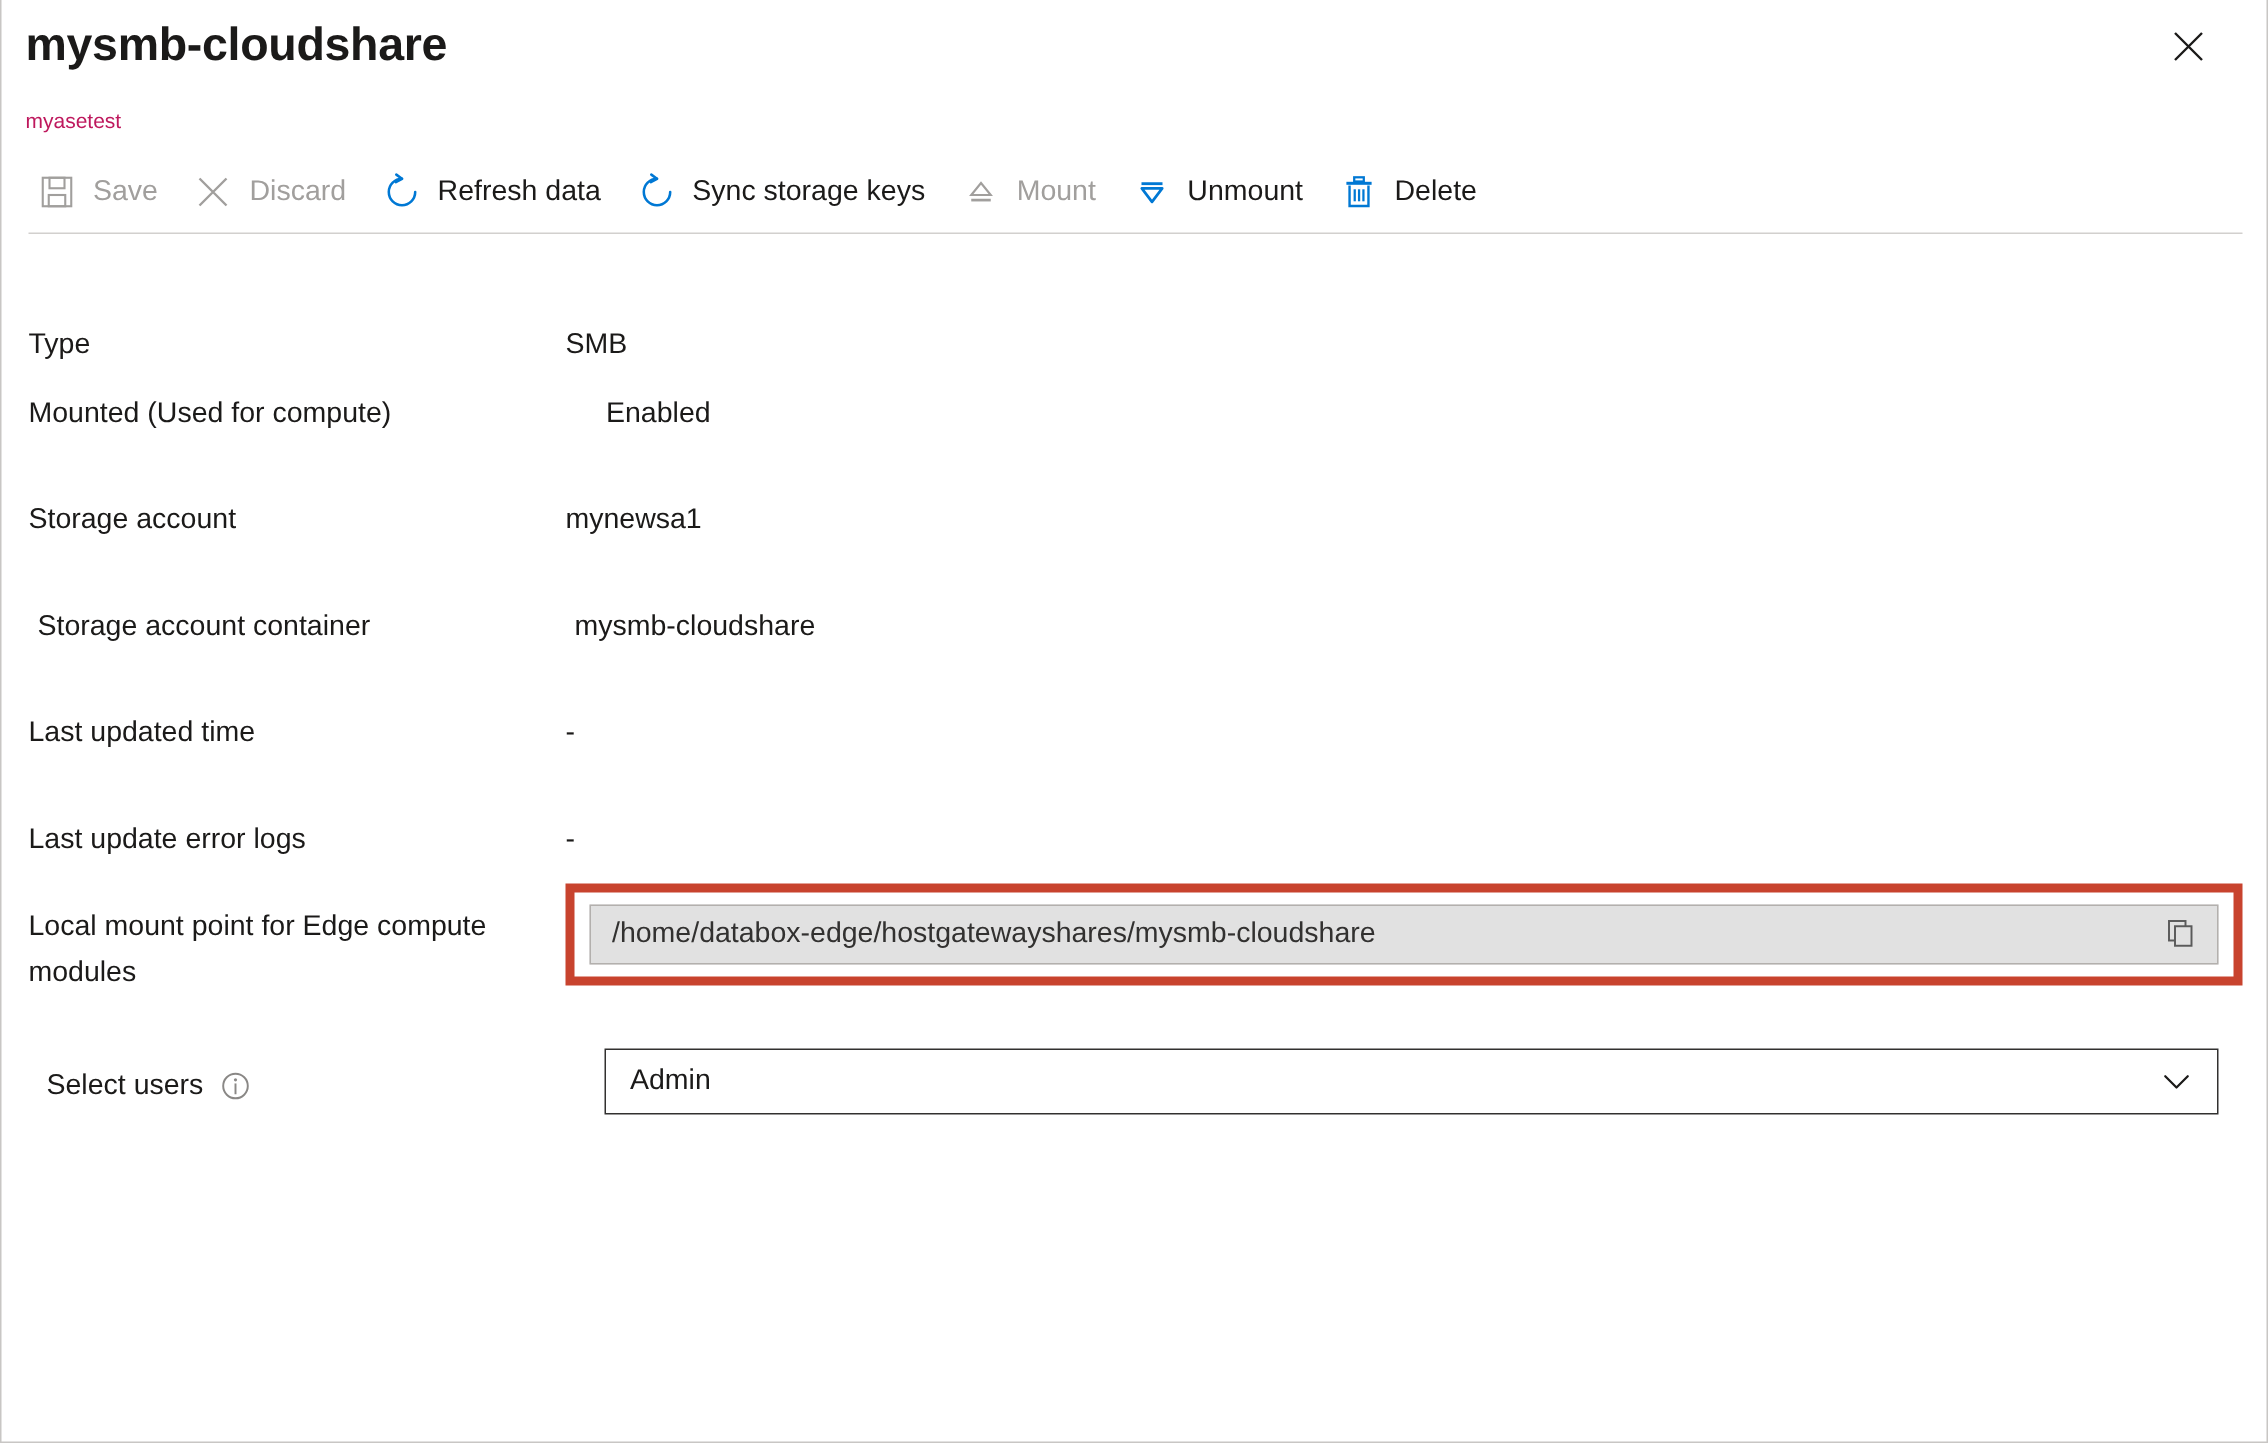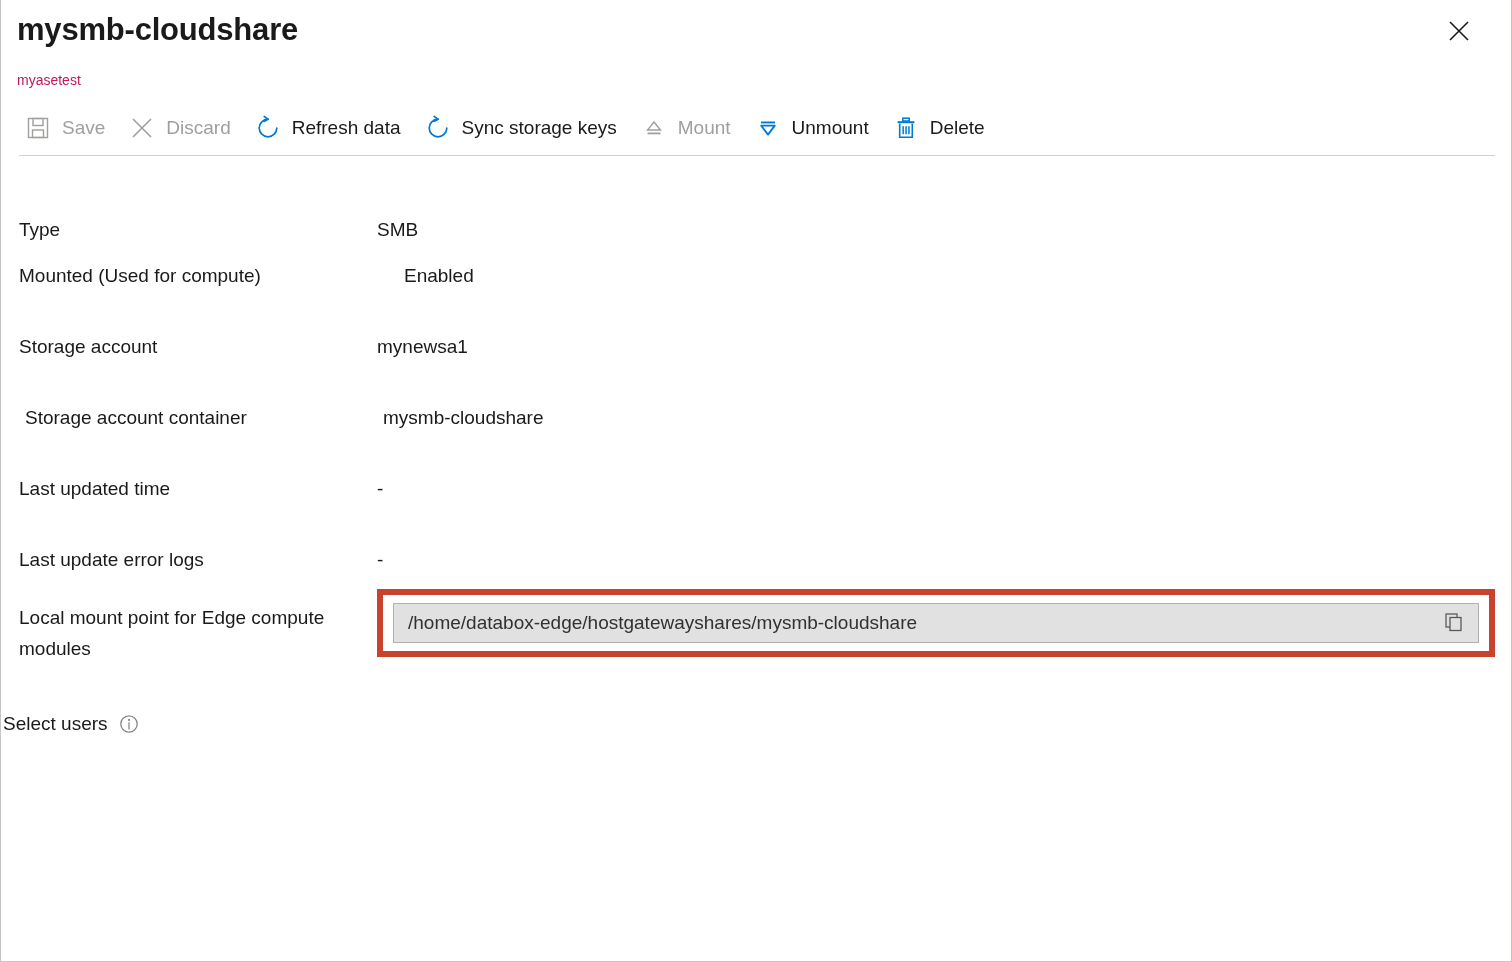--- a/index.html
+++ b/index.html
@@ -195,20 +195,21 @@
     cursor: pointer;
     padding: 0;
   }
 
   
   .row-users {
     display: flex;
     align-items: flex-start;
     padding-left: 2px;
     margin-top: 14px;
+    margin-left: 28px;
   }
   .row-users .prop-label { padding-top: 10px; }
   .select-wrap {
     flex: 1 1 auto;
     margin-right: 32px;
     margin-left: 14px;
   }
   .select-box {
     display: flex;
     align-items: center;
@@ -386,16 +387,26 @@
           <span>Select users</span>
           <span class="info-icon">
             <svg width="22" height="22" viewBox="0 0 22 22">
               <circle cx="11" cy="11" r="8.2" fill="none" stroke="#8a8886" stroke-width="1.3"></circle>
               <circle cx="11" cy="6.9" r="1.05" fill="#8a8886"></circle>
               <rect x="10.35" y="9.3" width="1.3" height="7.2" fill="#8a8886"></rect>
             </svg>
           </span>
         </span>
       </div>
+      <div class="select-wrap">
+        <div class="select-box">
+          <span class="select-value">Admin</span>
+          <span class="chevron">
+            <svg width="24" height="24" viewBox="0 0 24 24">
+              <path d="M4.5 8.5 L12 16 L19.5 8.5" fill="none" stroke="#1b1a19" stroke-width="1.5" stroke-linecap="round" stroke-linejoin="round"></path>
+            </svg>
+          </span>
+        </div>
+      </div>
     </div>
 
   </div>
 </div>
 
 </body></html>

